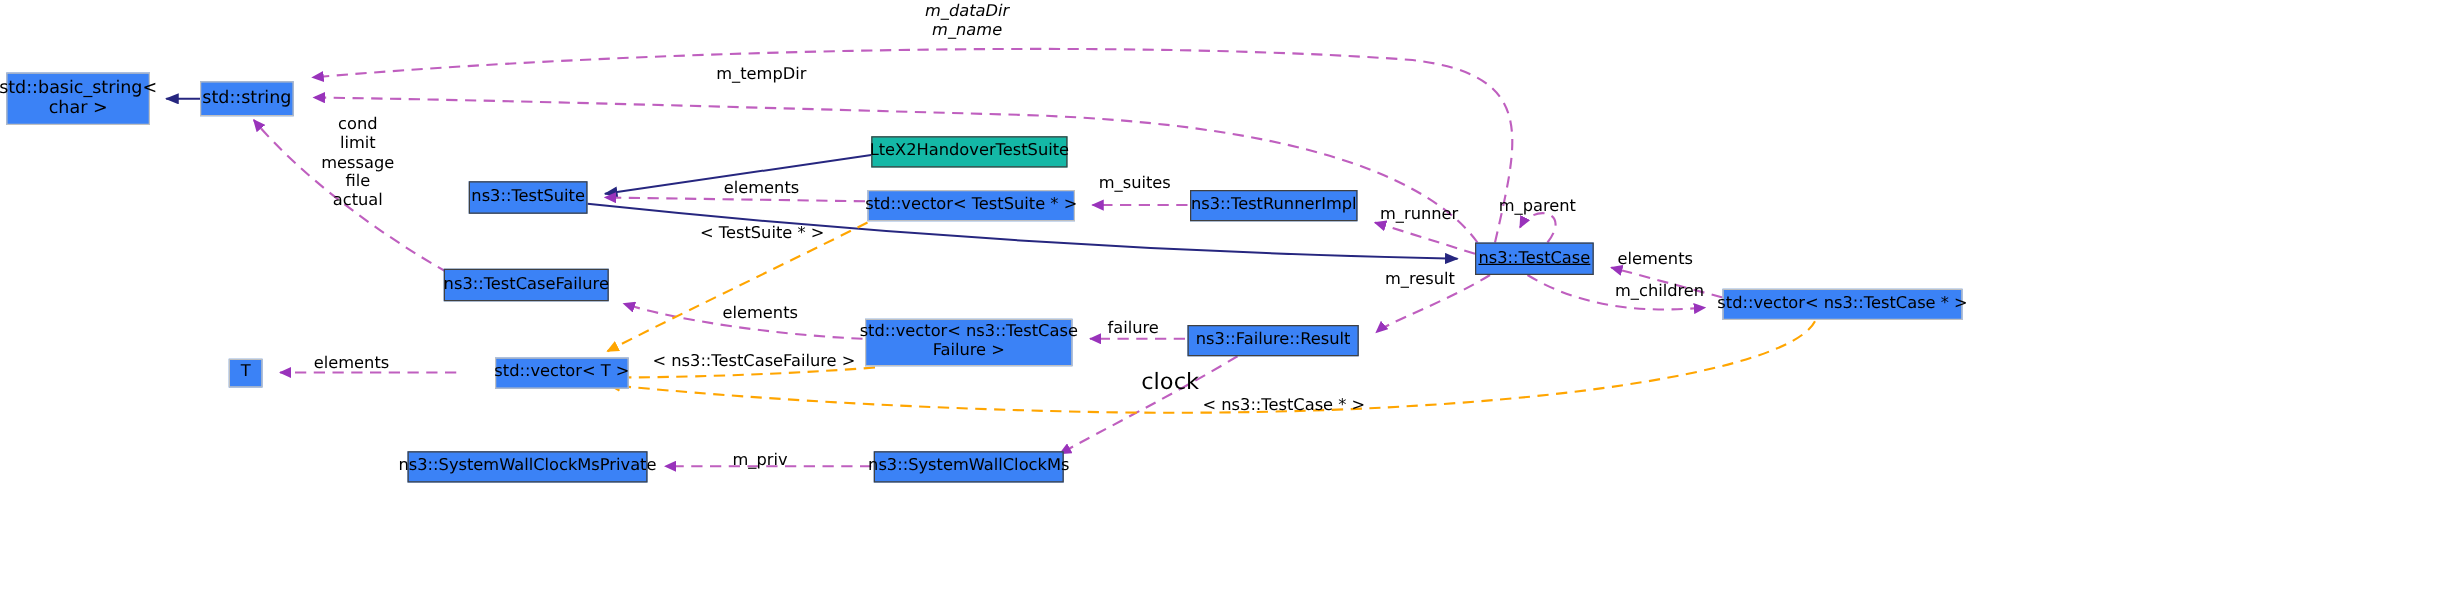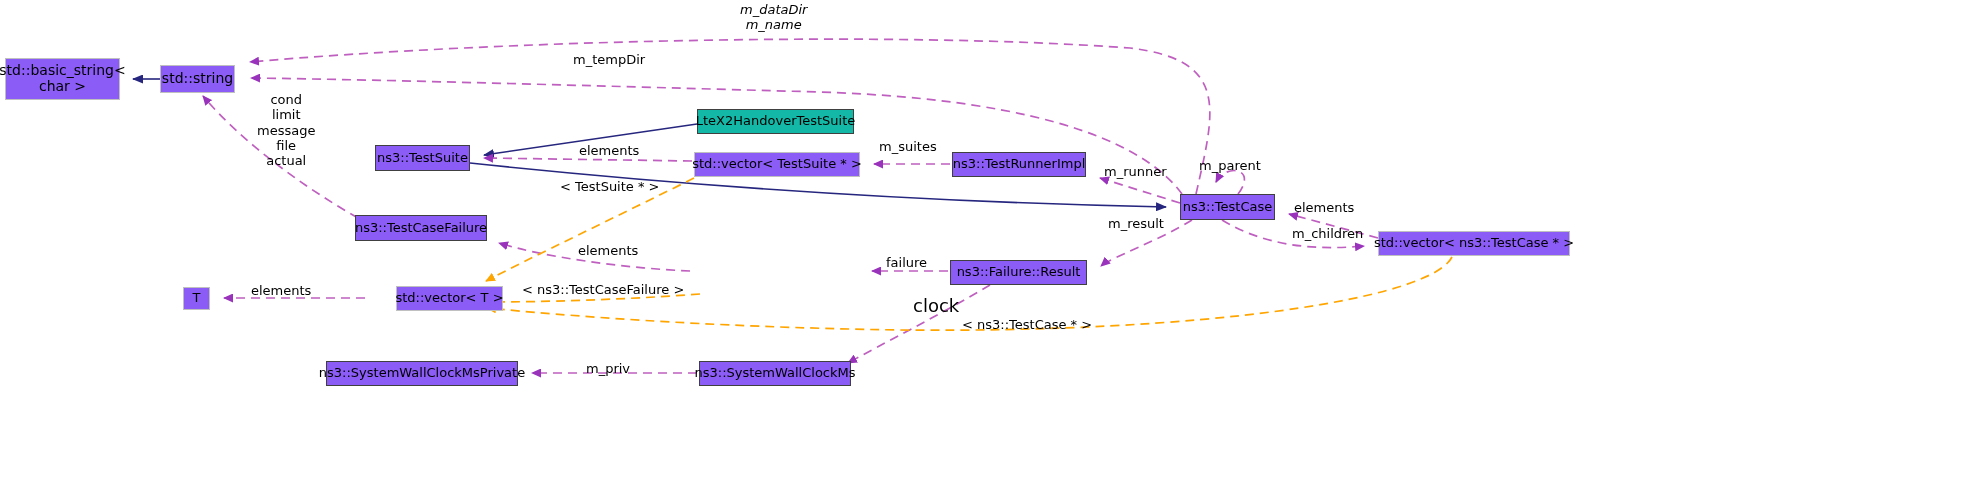--- a/index.html
+++ b/index.html
@@ -26,21 +26,21 @@
   }
   .node {
     position: absolute;
     box-sizing: border-box;
     display: flex;
     align-items: center;
     justify-content: center;
     text-align: center;
     line-height: 1.12;
     white-space: pre;
-    background: #8b5cf6;
+    background: #3b82f6;
   }
   .node.solid {
     border: 1px solid #404040;
     color: #000000;
   }
   .node.light {
     border: 1px solid #c0c0c0;
     color: #000000;
   }
   .node.current {
@@ -135,26 +135,28 @@
   <div class="node light" style="left:160px; top:65px; width:75px; height:28px; font-size:14px;">std::string</div>
 
   <div class="node solid" style="left:375px; top:145px; width:95px; height:26px; font-size:13px;">ns3::TestSuite</div>
 
   <div class="node current" style="left:697px; top:109px; width:157px; height:25px; font-size:13px;">LteX2HandoverTestSuite</div>
 
   <div class="node light" style="left:694px; top:152px; width:166px; height:25px; font-size:13px;">std::vector&lt; TestSuite * &gt;</div>
 
   <div class="node solid" style="left:952px; top:152px; width:134px; height:25px; font-size:13px;">ns3::TestRunnerImpl</div>
 
-  <div class="node solid" style="left:1180px; top:194px; width:95px; height:26px; font-size:13px;">ns3::TestCase</div>
+  <div class="node solid" style="left:1180px; top:194px; width:95px; height:26px; font-size:13px;text-decoration:underline;">ns3::TestCase</div>
 
   <div class="node light" style="left:1378px; top:231px; width:192px; height:25px; font-size:13px;">std::vector&lt; ns3::TestCase * &gt;</div>
 
   <div class="node solid" style="left:355px; top:215px; width:132px; height:26px; font-size:13px;">ns3::TestCaseFailure</div>
 
+  <div class="node light" style="left:692px; top:255px; width:166px; height:38px; font-size:13px;">std::vector&lt; ns3::TestCase
+Failure &gt;</div>
 
   <div class="node solid" style="left:950px; top:260px; width:137px; height:25px; font-size:13px;">ns3::Failure::Result</div>
 
   <div class="node light" style="left:183px; top:287px; width:27px; height:23px; font-size:13px;">T</div>
 
   <div class="node light" style="left:367px; top:286px; width:107px; height:25px; font-size:13px;margin-left:29px;">std::vector&lt; T &gt;</div>
 
   <div class="node solid" style="left:326px; top:361px; width:192px; height:25px; font-size:13px;">ns3::SystemWallClockMsPrivate</div>
 
   <div class="node solid" style="left:699px; top:361px; width:152px; height:25px; font-size:13px;">ns3::SystemWallClockMs</div>

